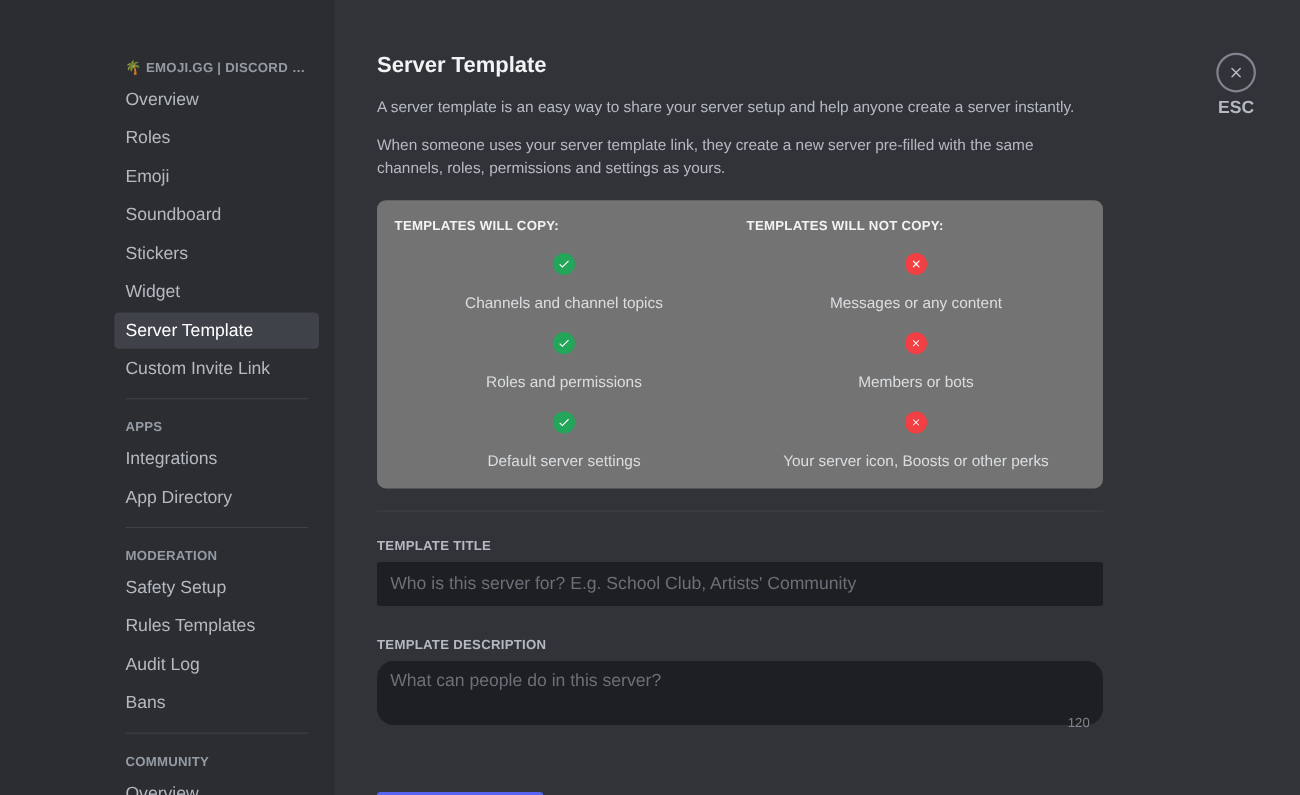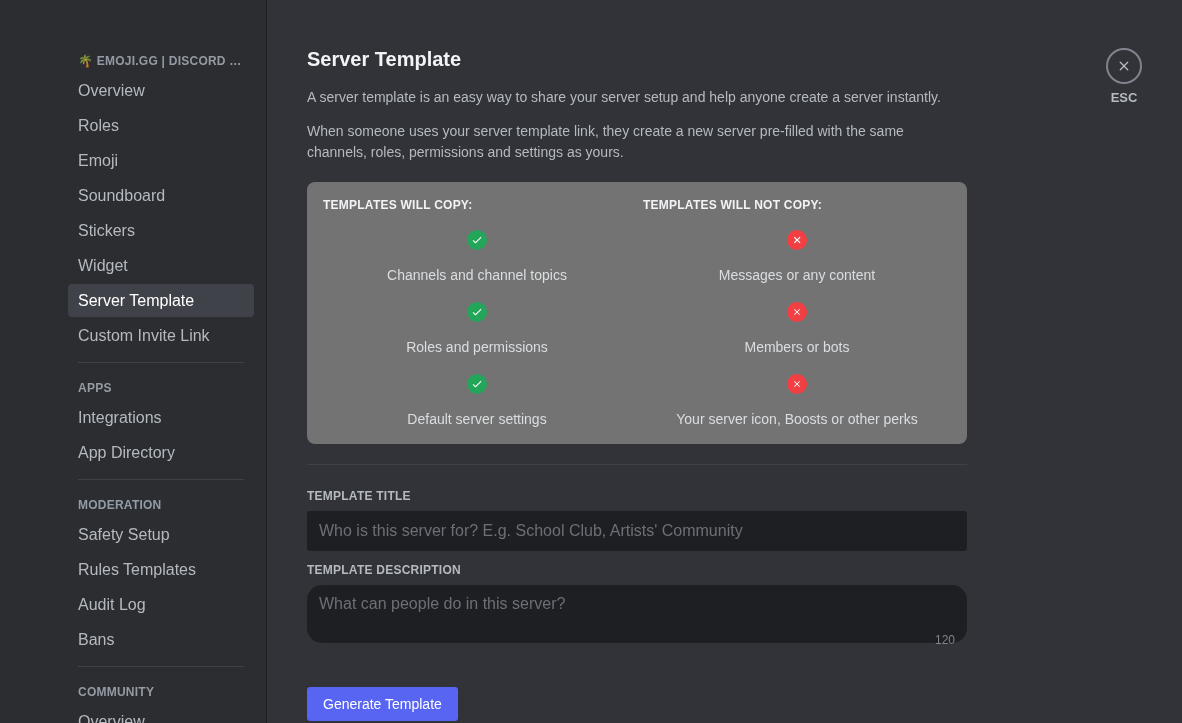--- a/index.html
+++ b/index.html
@@ -13,21 +13,21 @@
   }
   .app {
     display: flex;
     width: 1182px;
     height: 723px;
     background: #313338;
   }
 
   
   .sidebar-wrap {
-    width: 267px;
+    width: 303px;
     height: 100%;
     background: #2b2d31;
     border-right: 1px solid #1e1f22;
     overflow-y: auto;
     display: flex;
     justify-content: flex-end;
   }
   .sidebar-wrap::-webkit-scrollbar { width: 0; height: 0; }
   .sidebar {
     width: 214px;
@@ -97,21 +97,21 @@
     width: 36px;
     height: 36px;
     border-radius: 50%;
     border: 2px solid #80848e;
     display: flex;
     align-items: center;
     justify-content: center;
   }
   .close-circle svg { display:block; }
   .close-label {
-    font-size: 13px;
+    font-size: 16px;
     font-weight: 600;
     color: #b5bac1;
   }
 
   .page-title {
     color: #f2f3f5;
     font-size: 20px;
     font-weight: 600;
     margin-bottom: 16px;
   }
@@ -200,21 +200,21 @@
   }
   .char-count {
     position: absolute;
     right: 12px;
     bottom: 0;
     font-size: 12px;
     color: #80848e;
     pointer-events: none;
   }
 
-  .field-block { margin-bottom: 12px; }
+  .field-block { margin-bottom: 28px; }
 
   .gen-btn {
     background: #5865f2;
     color: #ffffff;
     border: none;
     border-radius: 3px;
     font-size: 14px;
     font-weight: 500;
     padding: 9px 16px;
     cursor: pointer;

